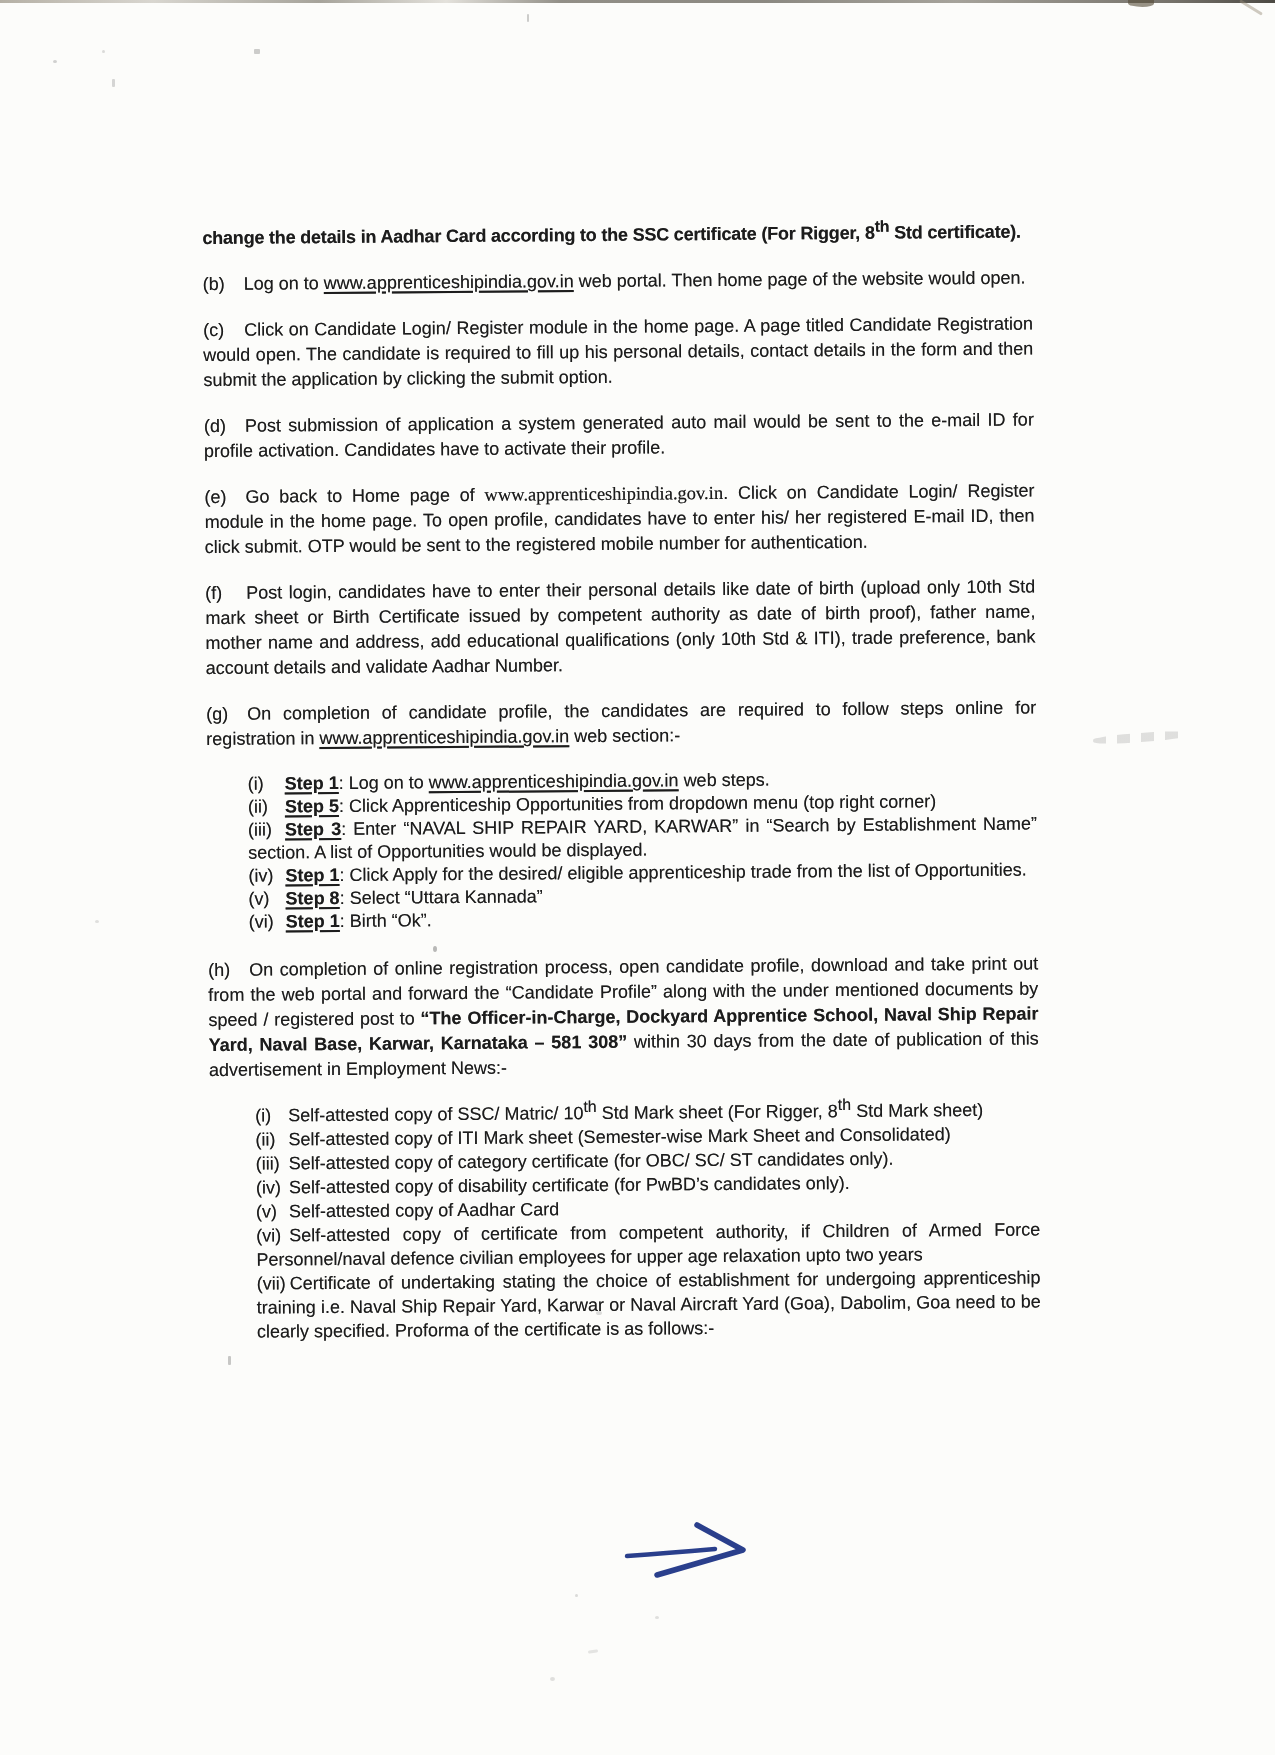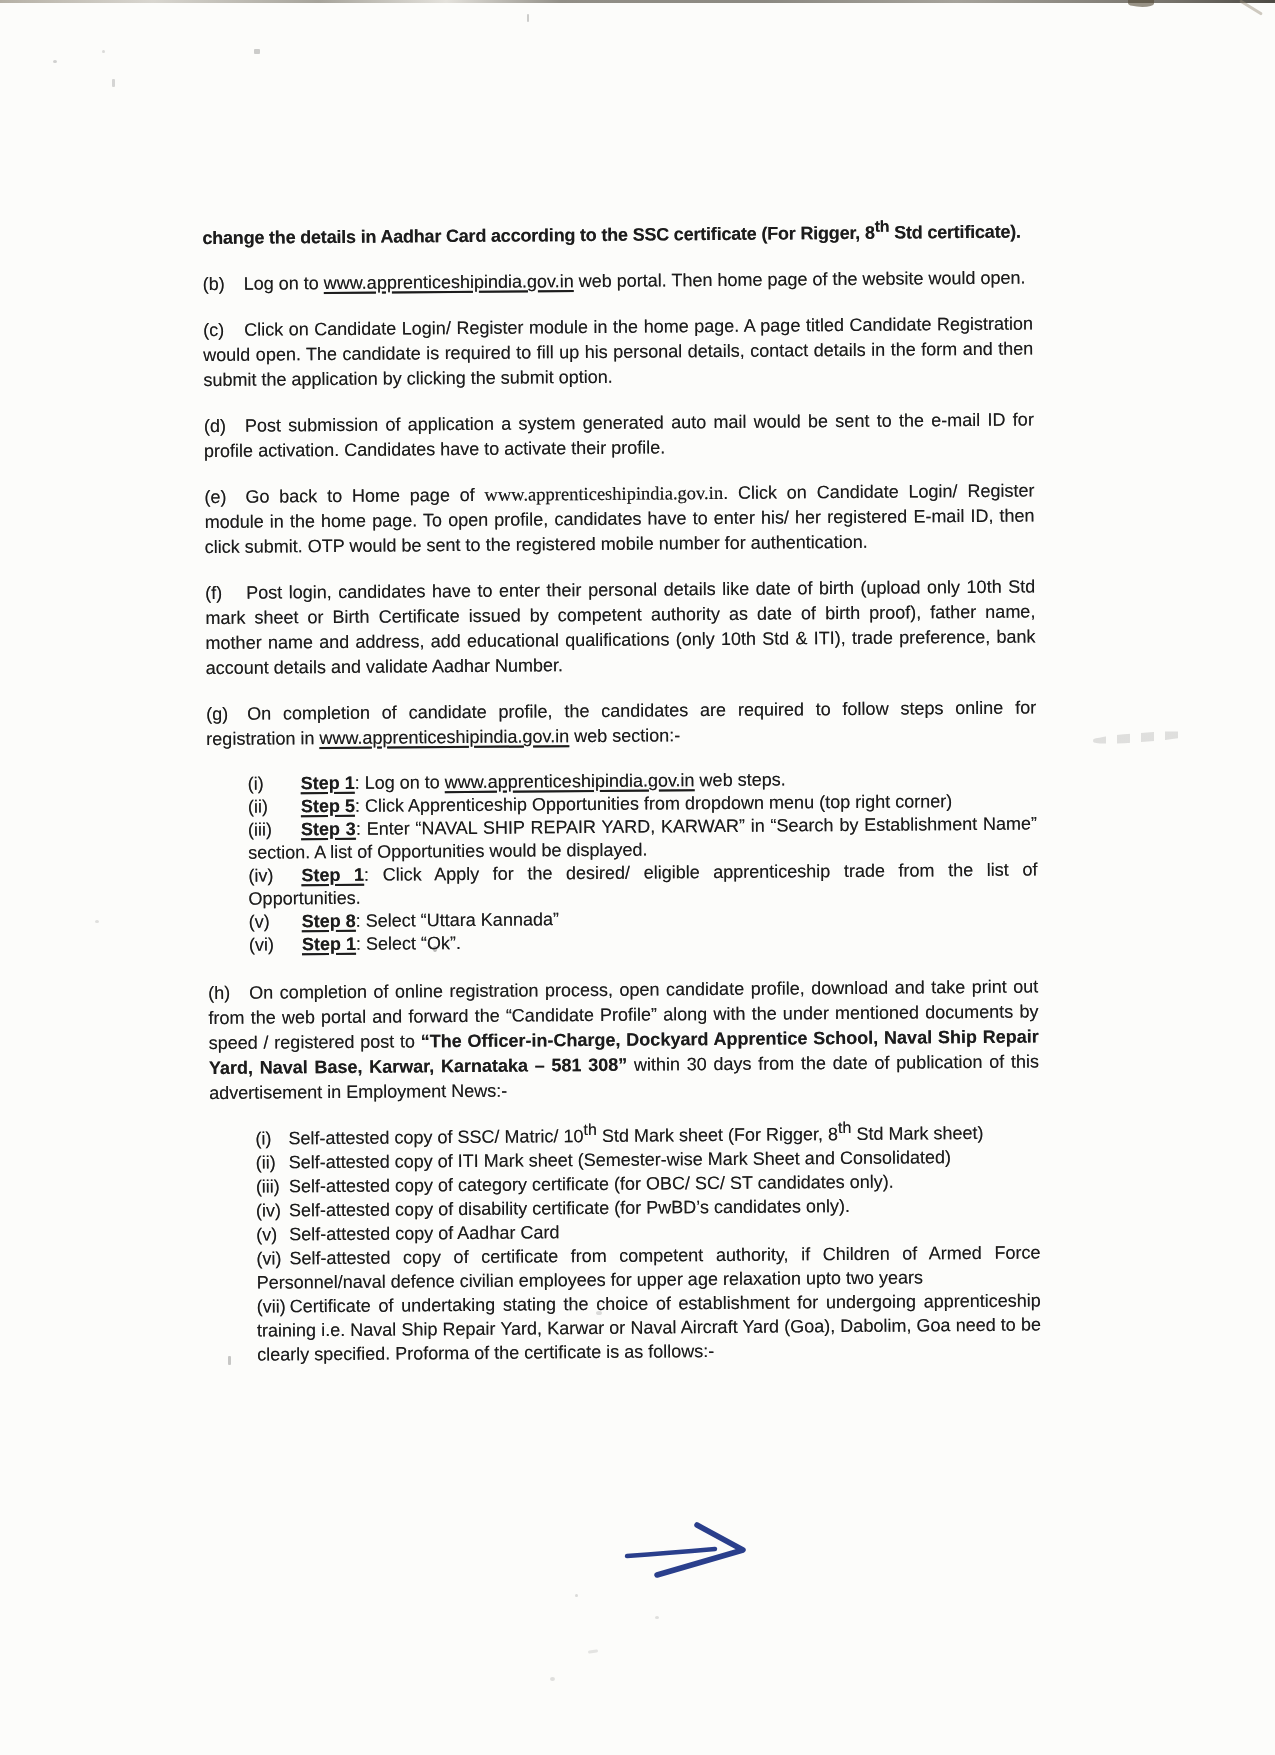--- a/index.html
+++ b/index.html
@@ -26,21 +26,21 @@
   .ulink { text-decoration:underline; text-underline-offset:3px; text-decoration-thickness:1.5px; }
   .serif-url { font-family:"Liberation Serif", serif; font-size:18.5px; }
   .addr { font-weight:700; }
   sup { font-size:16px; line-height:0; }
   .steps {
     margin:10px 0 24px 0; padding-left:41px;
     font-size:18px; line-height:23px;
   }
   .steps .li { text-align:justify; }
   .snum { display:inline-block; min-width:37px; }
-  .step-label { font-weight:700; text-decoration:underline; text-decoration-thickness:1.8px; text-underline-offset:3px;margin-left:16px; }
+  .step-label { font-weight:700; text-decoration:underline; text-decoration-thickness:1.8px; text-underline-offset:3px; }
   .docs {
     margin:0 0 0 46px;
     font-size:18px; line-height:24px;
   }
   .docs .li { text-align:justify; }
   .dnum { display:inline-block; min-width:33px; }
   
   .top-edge {
     position:absolute; top:0; left:0; width:1275px; height:3px;
     background:linear-gradient(90deg,
@@ -98,21 +98,21 @@
   <p class="para"><span class="plabel">(f)</span><span>Post login, candidates have to enter their personal details like date of birth (upload only 10th Std mark sheet or Birth Certificate issued by competent authority as date of birth proof), father name, mother name and address, add educational qualifications (only 10th Std &amp; ITI), trade preference, bank account details and validate Aadhar Number.</span></p>
 
   <p class="para"><span class="plabel">(g)</span><span>On completion of candidate profile, the candidates are required to follow steps online for registration in </span><span class="ulink">www.apprenticeshipindia.gov.in</span><span> web section:-</span></p>
 
   <div class="steps">
     <div class="li"><span class="snum">(i)</span><span class="step-label">Step 1</span><span>: Log on to </span><span class="ulink">www.apprenticeshipindia.gov.in</span><span> web steps.</span></div>
     <div class="li"><span class="snum">(ii)</span><span class="step-label">Step 5</span><span>: Click Apprenticeship Opportunities from dropdown menu (top right corner)</span></div>
     <div class="li"><span class="snum">(iii)</span><span class="step-label">Step 3</span><span>: Enter “NAVAL SHIP REPAIR YARD, KARWAR” in “Search by Establishment Name” section. A list of Opportunities would be displayed.</span></div>
     <div class="li"><span class="snum">(iv)</span><span class="step-label">Step 1</span><span>: Click Apply for the desired/ eligible apprenticeship trade from the list of Opportunities.</span></div>
     <div class="li"><span class="snum">(v)</span><span class="step-label">Step 8</span><span>: Select “Uttara Kannada”</span></div>
-    <div class="li"><span class="snum">(vi)</span><span class="step-label">Step 1</span><span>: Select “Ok”.</span></div>
+    <div class="li"><span class="snum">(vi)</span><span class="step-label">Step 1</span><span>: Birth “Ok”.</span></div>
   </div>
 
   <p class="para"><span class="plabel">(h)</span><span>On completion of online registration process, open candidate profile, download and take print out from the web portal and forward the “Candidate Profile” along with the under mentioned documents by speed / registered post to </span><span class="addr">“The Officer-in-Charge, Dockyard Apprentice School, Naval Ship Repair Yard, Naval Base, Karwar, Karnataka – 581 308”</span><span> within 30 days from the date of publication of this advertisement in Employment News:-</span></p>
 
   <div class="docs">
     <div class="li"><span class="dnum">(i)</span><span>Self-attested copy of SSC/ Matric/ 10</span><sup>th</sup><span> Std Mark sheet (For Rigger, 8</span><sup>th</sup><span> Std Mark sheet)</span></div>
     <div class="li"><span class="dnum">(ii)</span><span>Self-attested copy of ITI Mark sheet (Semester-wise Mark Sheet and Consolidated)</span></div>
     <div class="li"><span class="dnum">(iii)</span><span>Self-attested copy of category certificate (for OBC/ SC/ ST candidates only).</span></div>
     <div class="li"><span class="dnum">(iv)</span><span>Self-attested copy of disability certificate (for PwBD’s candidates only).</span></div>
     <div class="li"><span class="dnum">(v)</span><span>Self-attested copy of Aadhar Card</span></div>

